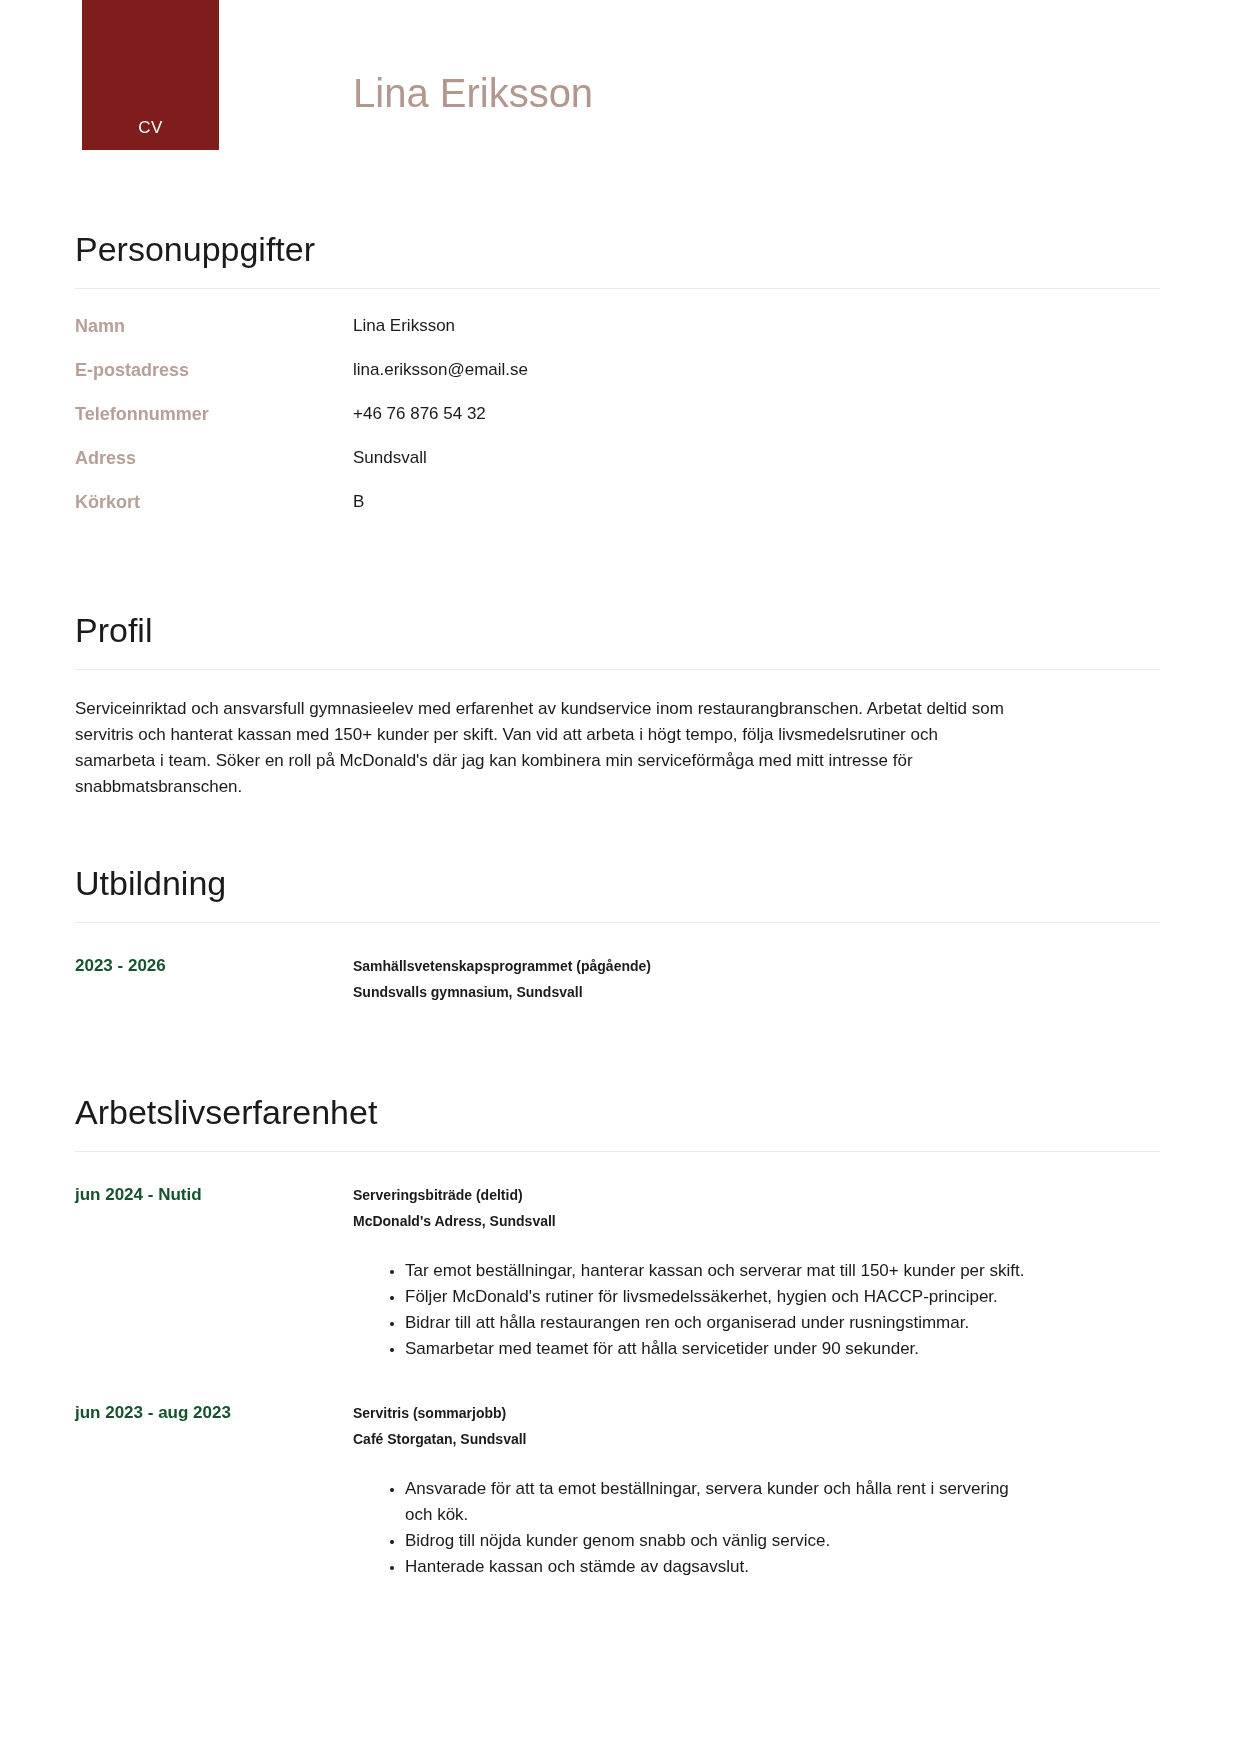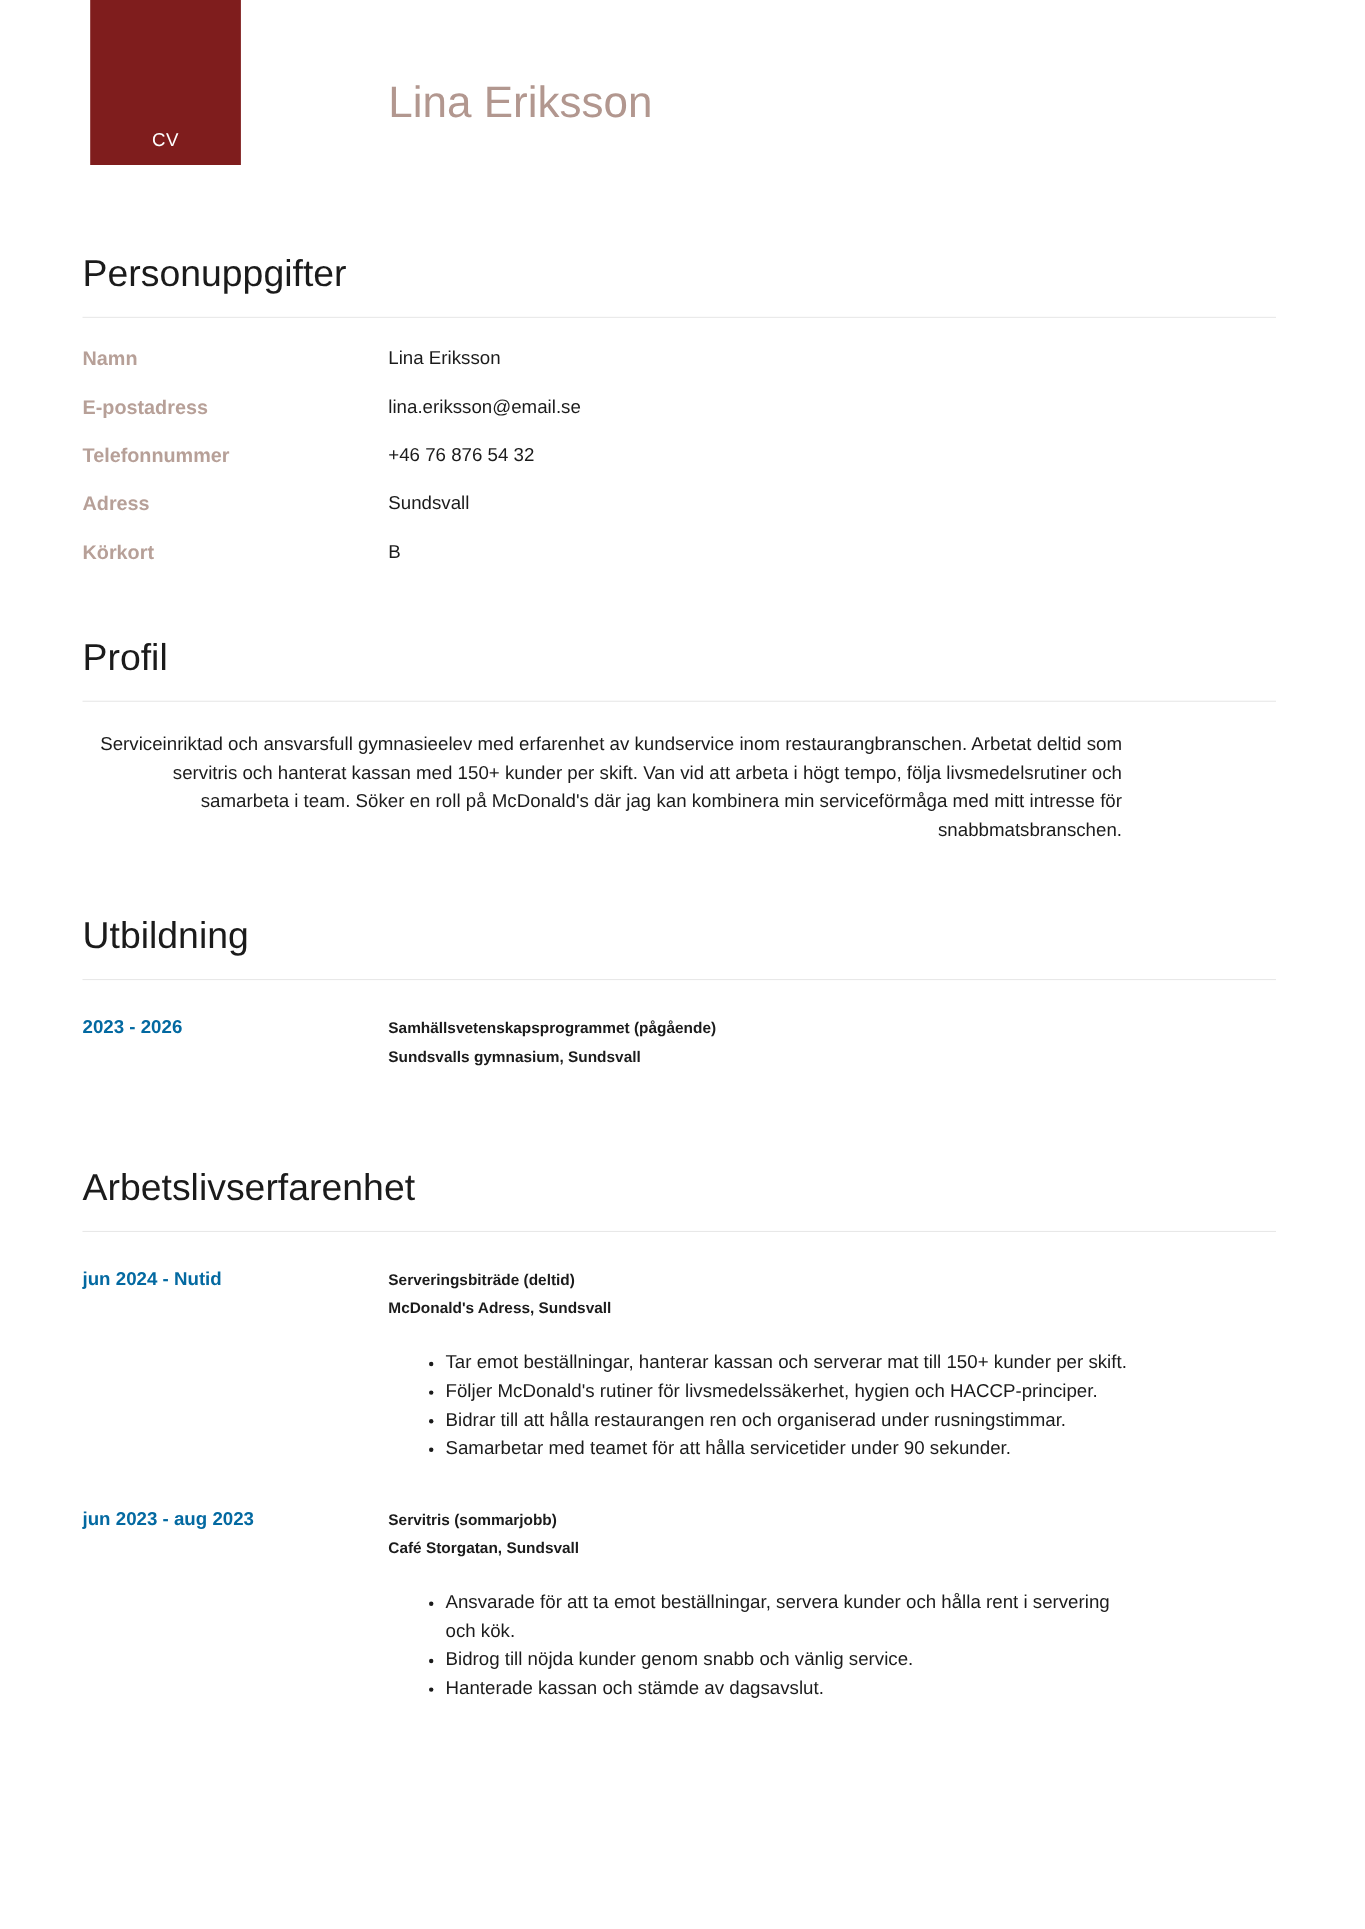--- a/index.html
+++ b/index.html
@@ -53,21 +53,21 @@
   .section { margin-top: 0; }
   .section-heading {
     font-size: 34px;
     font-weight: 400;
     color: #1b1b1b;
     margin: 0;
     padding-bottom: 19px;
     border-bottom: 1px solid #e8e8e8;
   }
   .sec-personal { margin-top: 80px; }
-  .sec-profile { margin-top: 66px; }
+  .sec-profile { margin-top: 98px; }
   .sec-education { margin-top: 64px; }
   .sec-experience { margin-top: 88px; }
 
   
   .rows { margin-top: 26px; }
   .row {
     display: grid;
     grid-template-columns: 278px 1fr;
     margin-bottom: 22px;
   }
@@ -83,34 +83,33 @@
     line-height: 22px;
   }
 
   
   .profile-text {
     margin: 26px 0 0 0;
     max-width: 945px;
     font-size: 17px;
     line-height: 26px;
     color: #1b1b1b;
-    text-align: right;
   }
 
   
   .entry {
     display: grid;
     grid-template-columns: 278px 1fr;
     margin-top: 30px;
   }
   .entry + .entry { margin-top: 38px; }
   .entry-period {
     font-size: 17px;
     font-weight: 700;
-    color: #0369a1;
+    color: #14532d;
     line-height: 26px;
   }
   .entry-title, .entry-subtitle {
     font-size: 14px;
     font-weight: 700;
     color: #1b1b1b;
     line-height: 26px;
   }
   .entry-bullets {
     margin: 24px 0 0 0;

